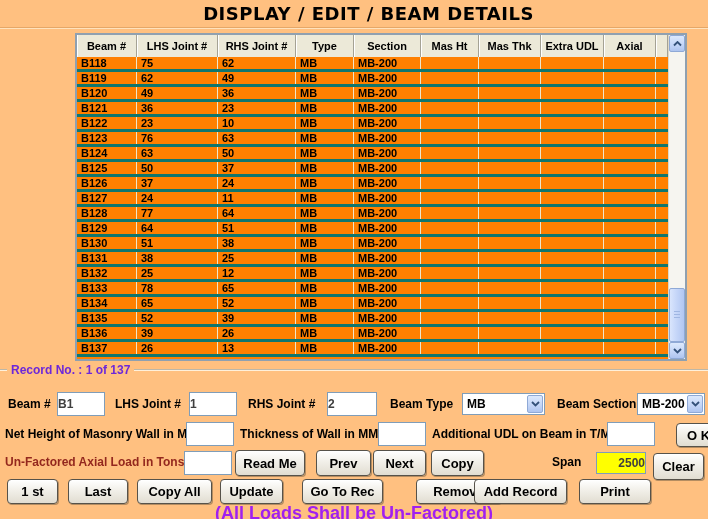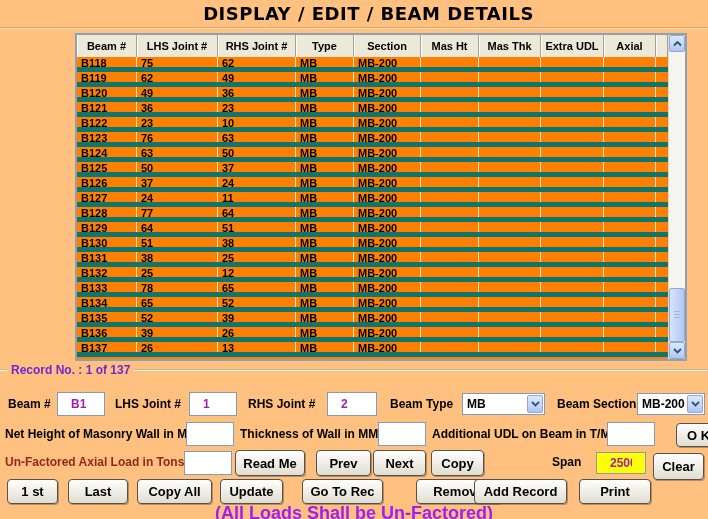--- a/index.html
+++ b/index.html
@@ -19,21 +19,21 @@
 
   
   .grid{position:absolute;left:75px;top:33px;width:612px;height:328px;
     border:2px solid #8fa0b0;background:var(--row-orange);display:flex;}
   .grid-main{flex:1 1 auto;display:flex;flex-direction:column;min-width:0;}
   .grid-header{height:22px;display:grid;grid-template-columns:var(--cols);
     background:var(--header-bg);flex:0 0 auto;}
   .gh-cell{display:flex;align-items:center;justify-content:center;font-size:11px;font-weight:bold;
     color:#000;border-right:1px solid #A5A294;box-shadow:inset 1px 0 0 #fff;overflow:hidden;white-space:nowrap;}
   .grid-body{flex:1 1 auto;background:var(--row-orange);overflow:hidden;}
-  .g-row{display:grid;grid-template-columns:var(--cols);height:15px;border-bottom:5px solid #0f766e;}
+  .g-row{display:grid;grid-template-columns:var(--cols);height:15px;border-bottom:3px solid #0f766e;}
   .g-cell{font-size:11px;font-weight:bold;color:#000;padding-left:4px;line-height:13px;
     border-right:1px solid #EFE5C9;overflow:hidden;white-space:nowrap;}
 
   
   .vscroll{flex:0 0 17px;background:#F6F5F0;border-left:1px solid #DED9C9;display:flex;flex-direction:column;}
   .sb-btn{height:17px;flex:0 0 17px;background:linear-gradient(180deg,#DCE9FD,#C3D5F7 60%,#AEC4EF);
     border:1px solid #8FA9D6;border-radius:2px;display:flex;align-items:center;justify-content:center;}
   .sb-track{flex:1 1 auto;position:relative;}
   .sb-thumb{position:absolute;left:0;right:0;bottom:0;height:54px;border:1px solid #8FA9D6;border-radius:2px;
     background:linear-gradient(90deg,#D9E5FC,#C4D5F8 50%,#B2C7F1);}
@@ -44,21 +44,21 @@
   .record-caption{position:absolute;top:362px;left:0;width:708px;height:16px;display:flex;align-items:center;}
   .rc-line{height:2px;border-top:1px solid #bdb7a8;border-bottom:1px solid #fff0da;}
   .rc-stub{width:7px;}
   .rc-rule{flex:1;}
   .rc-text{font-size:12px;font-weight:bold;color:#6d28d9;padding:0 4px;white-space:nowrap;}
 
   
   .lbl{position:absolute;height:24px;display:flex;align-items:center;font-size:12px;font-weight:bold;
     color:#000;white-space:nowrap;}
   .inp{position:absolute;height:24px;width:48px;border:1px solid #7F9DB9;background:#fff;
-    font-family:"Liberation Sans",sans-serif;font-weight:bold;font-size:12px;color:#a21caf;padding:0 13px;}
+    font-family:"Liberation Sans",sans-serif;font-weight:bold;font-size:12px;color:#404040;padding:0 0;}
   .combo{position:absolute;height:22px;border:1px solid #7F9DB9;background:#fff;display:flex;}
   .combo-text{flex:1;font-size:12px;font-weight:bold;display:flex;align-items:center;padding-left:4px;overflow:hidden;}
   .combo-btn{flex:0 0 16px;margin:1px;border:1px solid #8FA9D6;border-radius:2px;
     background:linear-gradient(180deg,#DCE9FD,#C3D5F7 60%,#AEC4EF);display:flex;align-items:center;justify-content:center;}
   .btn{position:absolute;height:26px;border:1px solid #56524a;border-radius:4px;color:#000;
     background:linear-gradient(180deg,#FFFFFF,#F3F1EB 40%,#E1DDD1);
     font-family:"Liberation Sans",sans-serif;font-weight:bold;font-size:13px;
     box-shadow:1px 1px 0 rgba(90,80,60,.45),inset 0 1px 0 #fff;
     display:flex;align-items:center;justify-content:center;white-space:nowrap;}
   .axial{color:var(--axial-label);}

